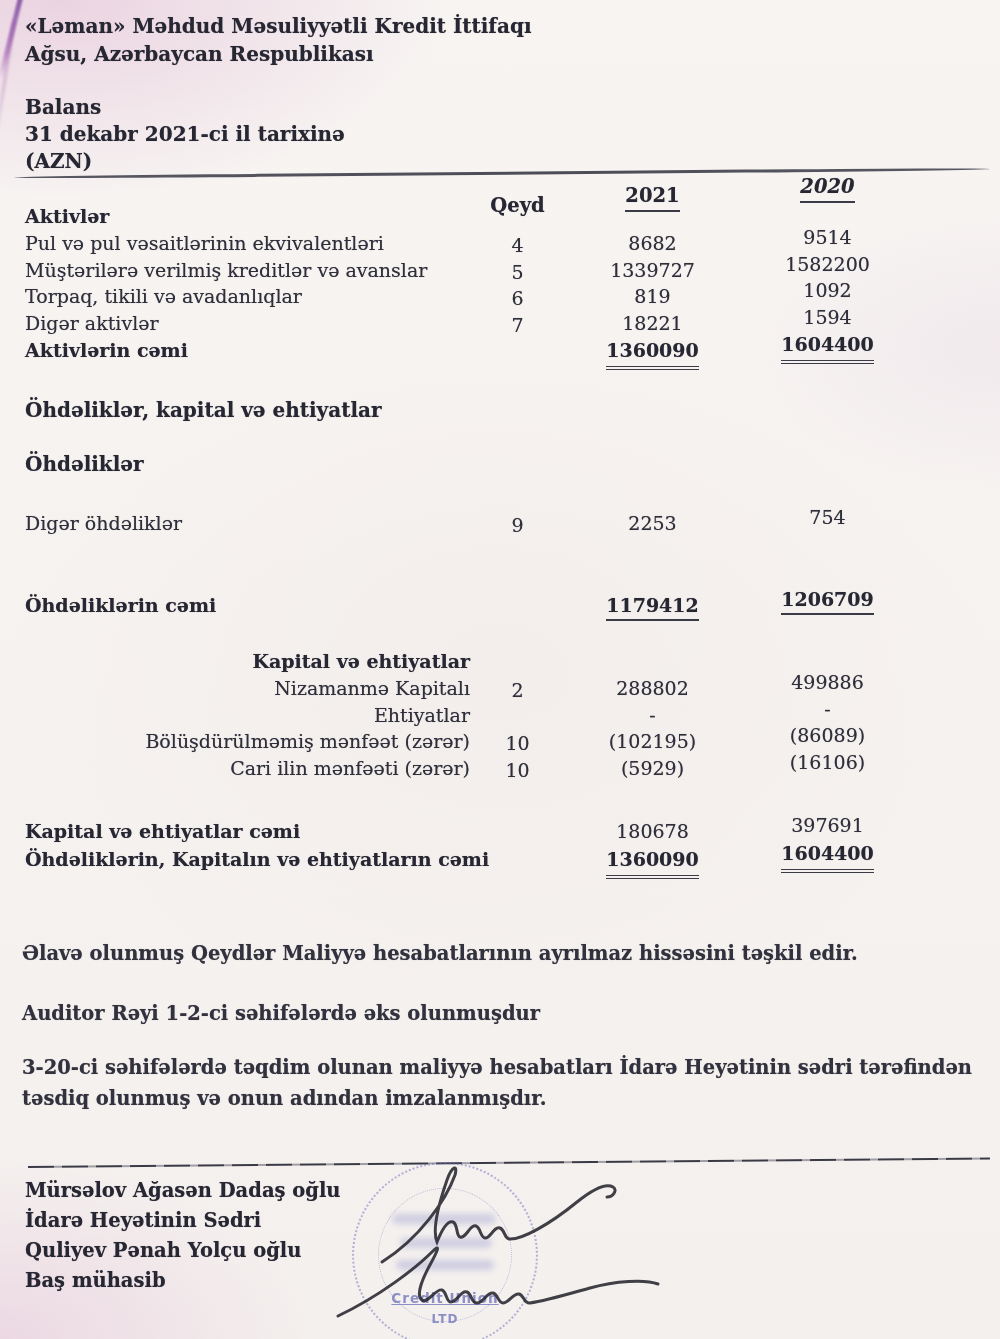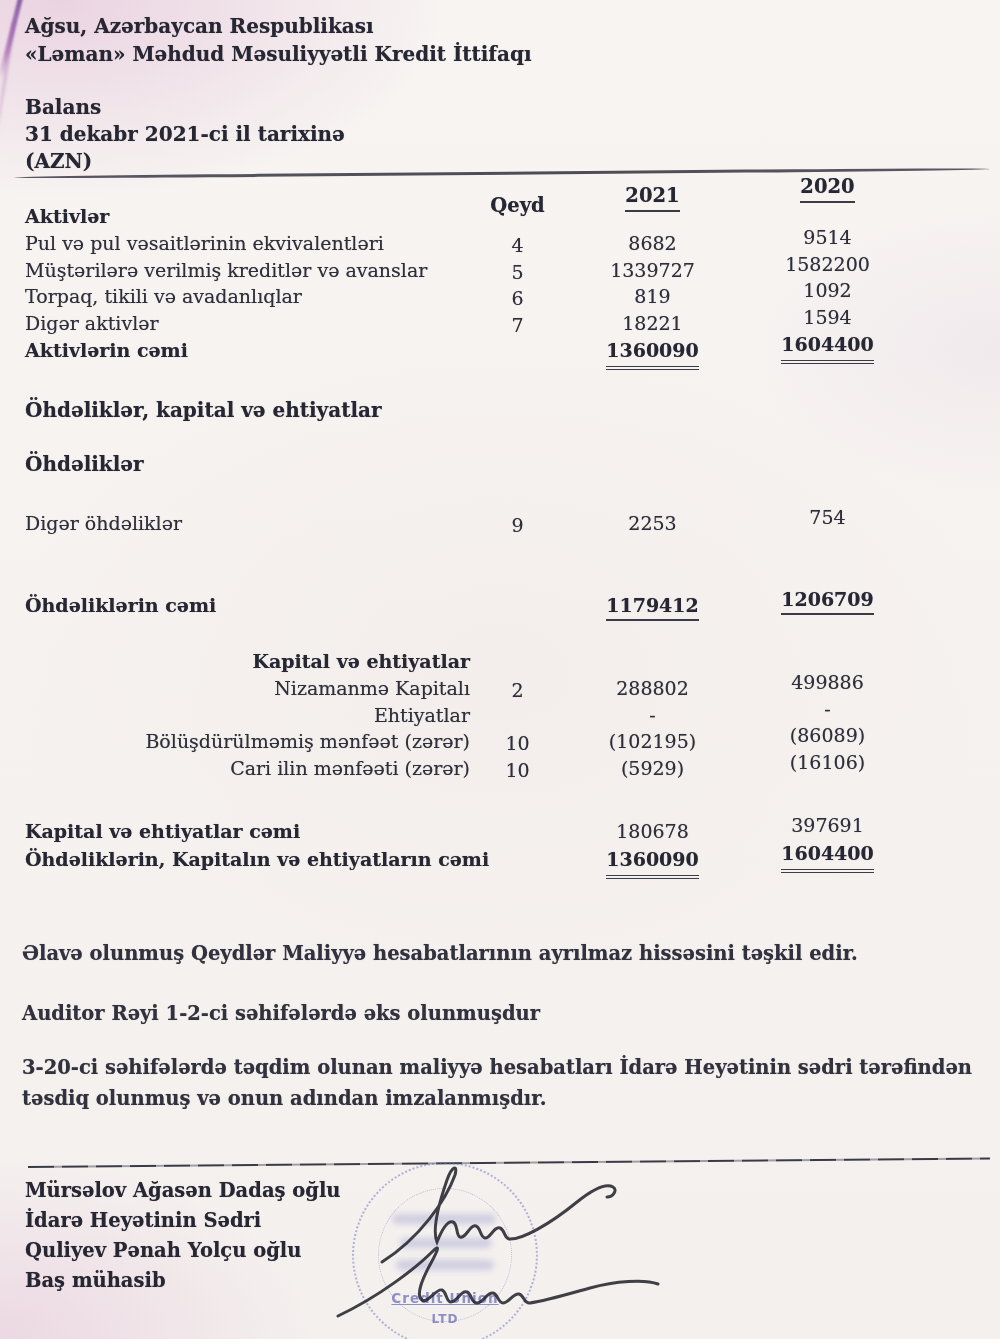--- a/index.html
+++ b/index.html
@@ -32,21 +32,21 @@
     transform:rotate(-0.5deg); transform-origin:left center; border-radius:50%/100%; opacity:.85; }
 
   .trow { display:grid; grid-template-columns:445px 95px 175px 175px; align-items:baseline;
     line-height:26.8px; font-size:19px; }
   .trow .cl { white-space:nowrap; }
   .trow .cn, .trow .c1, .trow .c2 { justify-self:center; }
   .trow .cn { position:relative; top:2px; }
   .trow .c2 { position:relative; top:-6px; }
   #colheads { top:183px; width:950px; font-size:19.5px; }
   #colheads .cn { top:10px; }
-  #colheads .c2 { top:-9px; }
+  #colheads .c2 { top:-9px;font-style:italic; }
   .u1 { border-bottom:2px solid #3b3b48; }
   .u2 { border-bottom:4px double #3b3b48; padding-bottom:2px; }
 
   #assets { top:203px; width:950px; }
   #liab-header { top:398px; font-size:20px; }
   #liab-sub { top:452px; font-size:20px; }
   #liab-rows { top:510px; width:950px; }
   #liab-total { top:592px; width:950px; }
   #equity { top:648px; width:950px;text-align:right; }
   #cap-totals { top:817px; width:950px; }
@@ -80,22 +80,22 @@
   #sig-svg { position:absolute; left:0; top:0; width:1000px; height:1339px; pointer-events:none; }
 </style>
 </head>
 <body>
 
 <div class="page">
   <div class="scan-streak"></div>
   <div class="scan-streak2"></div>
 
   <div class="abs txt b" id="header">
+    <div>«Ləman» Məhdud Məsuliyyətli Kredit İttifaqı</div>
     <div>Ağsu, Azərbaycan Respublikası</div>
-    <div>«Ləman» Məhdud Məsuliyyətli Kredit İttifaqı</div>
   </div>
 
   <div class="abs txt b" id="titleblock">
     <div>Balans</div>
     <div>31 dekabr 2021-ci il tarixinə</div>
     <div>(AZN)</div>
   </div>
 
   <div id="rule"></div>
 

